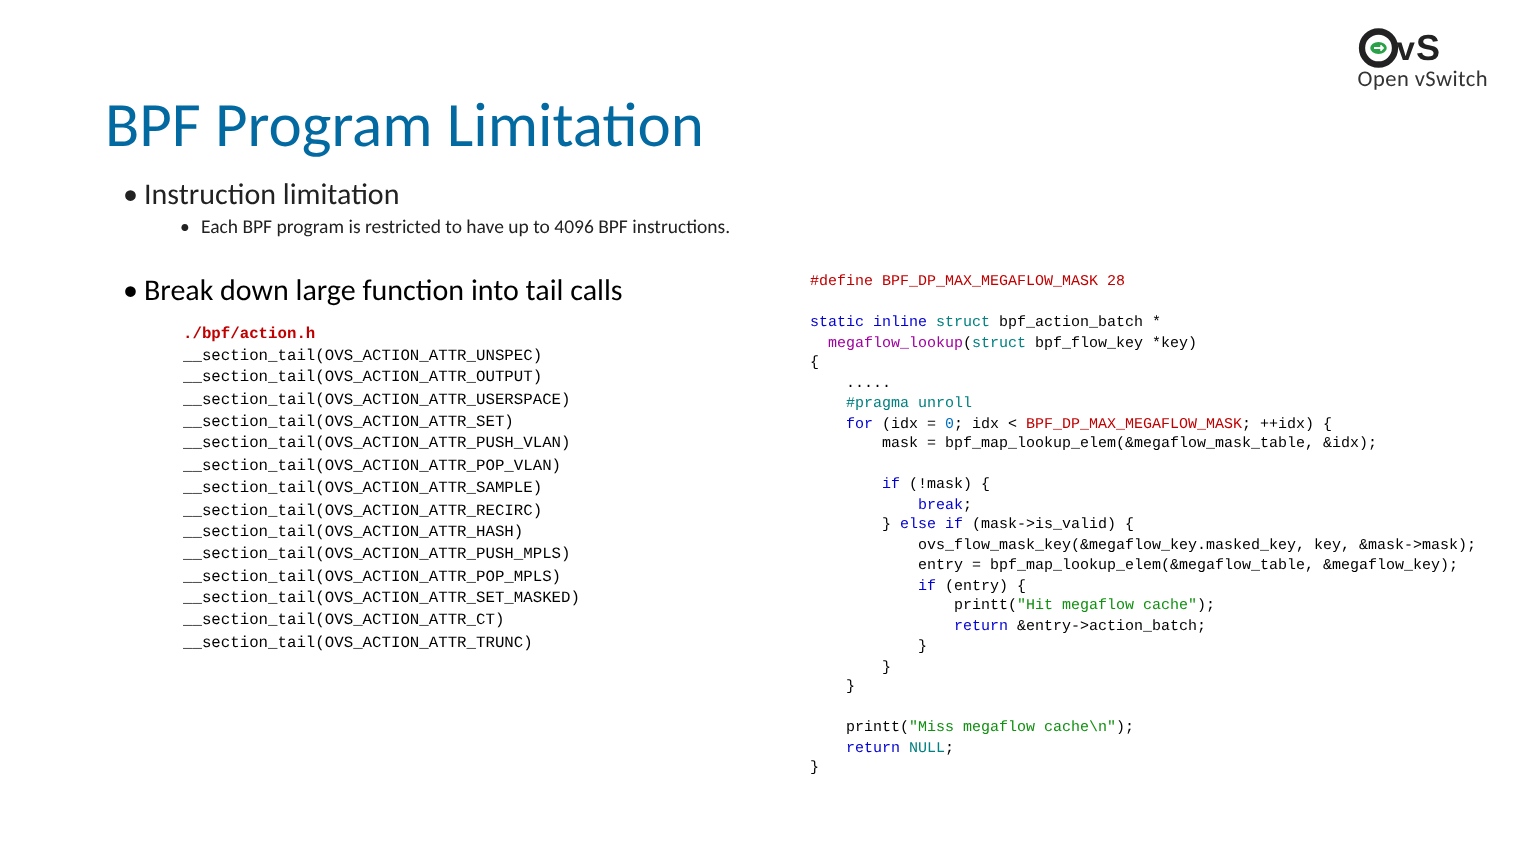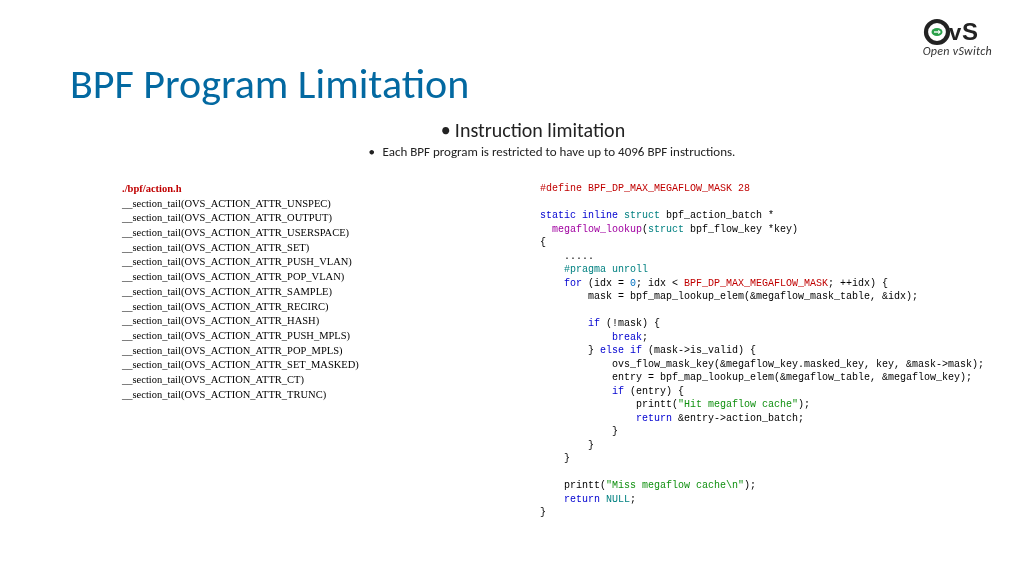--- a/index.html
+++ b/index.html
@@ -12,25 +12,24 @@
     overflow: hidden;
   }
   .logo {
     position: absolute;
     top: 18px;
     right: 32px;
     text-align: center;
   }
   .logo svg { display: block; }
   .logo-text {
-    font-size: 12px;
+    font-size: 15px;
     color: #333;
     margin-top: -2px;
     letter-spacing: 0.3px;
-    font-style: italic;
   }
   h1.title {
     position: absolute;
     top: 58px;
     left: 70px;
     font-size: 42px;
     font-weight: 400;
     color: #0369a1;
   }
   ul.main {
@@ -40,21 +39,21 @@
     right: 40px;
     list-style: none;
     font-size: 20px;
     color: #222;
   }
   ul.main > li::before {
     content: "•";
     position: absolute;
     margin-left: -14px;
   }
-  ul.main > li { margin-bottom: 2px; padding-left: 14px; position: relative; text-align: center; }
+  ul.main > li { margin-bottom: 2px; padding-left: 14px; position: relative; }
   ul.sub { list-style: none; margin-left: 24px; margin-top: 2px; }
   ul.sub > li::before {
     content: "•";
     position: absolute;
     margin-left: -14px;
   }
   ul.sub > li { font-size: 13px; position: relative; padding-left: 14px; }
   .columns {
     position: absolute;
     top: 182px;
@@ -66,21 +65,21 @@
   .col { flex: 1; }
   .col-head {
     font-size: 20px;
     position: relative;
     padding-left: 14px;
     margin-bottom: 10px;
     line-height: 1.2;
   }
   .col-head::before { content: "•"; position: absolute; left: 0; }
   pre.code {
-    font-family: Liberation Serif, serif;
+    font-family: Liberation Mono, monospace;
     font-size: 10.5px;
     line-height: 1.4;
     white-space: pre;
     color: #000;
     margin-left: 40px;
   }
   pre.code2 {
     font-family: Consolas, Menlo, "Courier New", monospace;
     font-size: 10px;
     line-height: 1.35;
@@ -117,20 +116,21 @@
   <li>
     <span>Instruction limitation</span>
     <ul class="sub">
       <li>Each BPF program is restricted to have up to 4096 BPF instructions.</li>
     </ul>
   </li>
 </ul>
 
 <div class="columns">
   <div class="col">
+    <div class="col-head">Break down large function into tail calls</div>
     <pre class="code"><span class="c-red">./bpf/action.h</span>
 <span>__section_tail(OVS_ACTION_ATTR_UNSPEC)</span>
 <span>__section_tail(OVS_ACTION_ATTR_OUTPUT)</span>
 <span>__section_tail(OVS_ACTION_ATTR_USERSPACE)</span>
 <span>__section_tail(OVS_ACTION_ATTR_SET)</span>
 <span>__section_tail(OVS_ACTION_ATTR_PUSH_VLAN)</span>
 <span>__section_tail(OVS_ACTION_ATTR_POP_VLAN)</span>
 <span>__section_tail(OVS_ACTION_ATTR_SAMPLE)</span>
 <span>__section_tail(OVS_ACTION_ATTR_RECIRC)</span>
 <span>__section_tail(OVS_ACTION_ATTR_HASH)</span>

